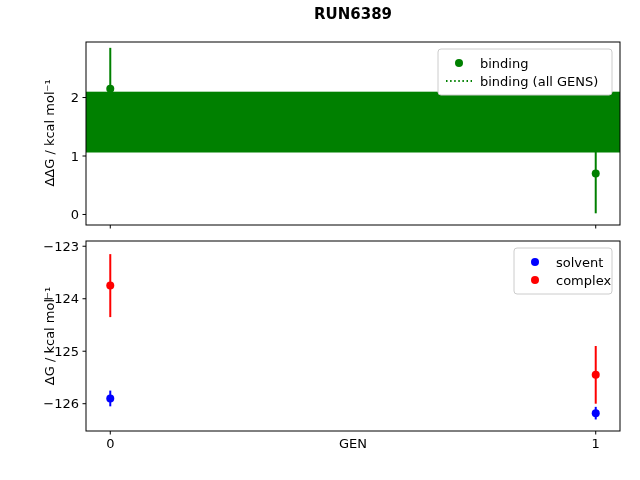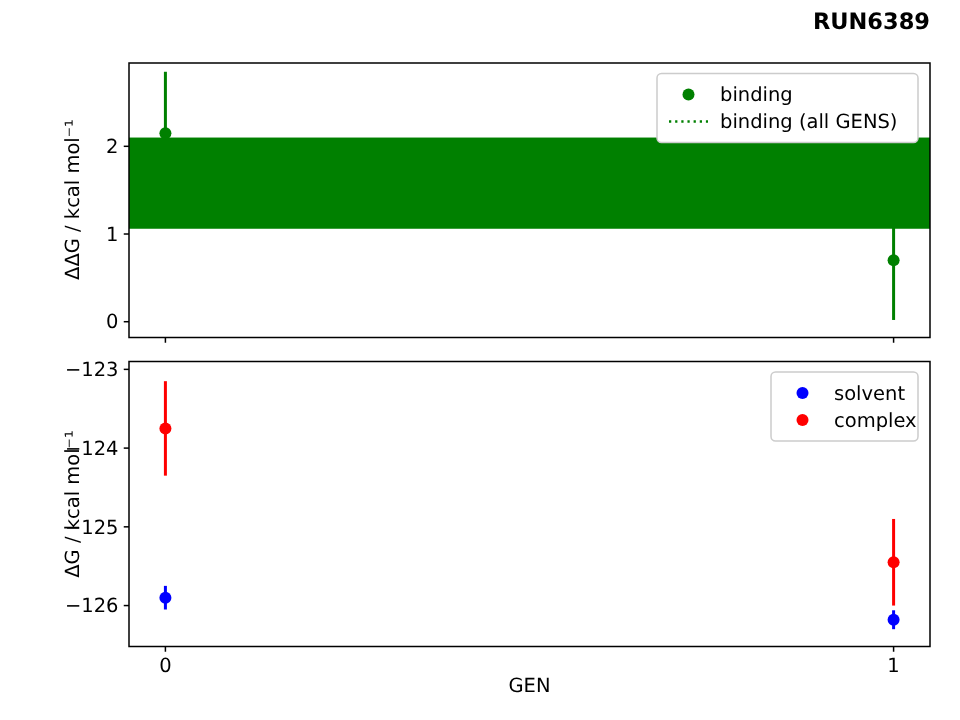--- a/index.html
+++ b/index.html
@@ -9,35 +9,35 @@
     width: 640px;
     height: 480px;
     background: #ffffff;
     font-family: "DejaVu Sans", sans-serif;
     color: #000;
     overflow: hidden;
   }
   .fig-title {
     position: absolute;
     left: 86px; width: 534px; top: 5px;
-    text-align: right;
+    text-align: center;
     font-size: 15px;
     font-weight: bold;
   }
   .ylabel {
     position: absolute;
     font-size: 13px;
     white-space: nowrap;
     transform: translate(-50%, -50%) rotate(-90deg);
   }
   .ylabel-top { left: 49px; top: 133px; }
   .ylabel-bottom { left: 49px; top: 336px; }
   .xlabel {
     position: absolute;
-    left: 86px; width: 534px; top: 450px;
+    left: 86px; width: 534px; top: 436px;
     text-align: center;
     font-size: 13px;
   }
   svg.plots { position: absolute; left: 0; top: 0; }
   .tick, .legend-text {
     font-family: "DejaVu Sans", sans-serif;
     font-size: 13px;
     fill: #000;
   }
 </style>

